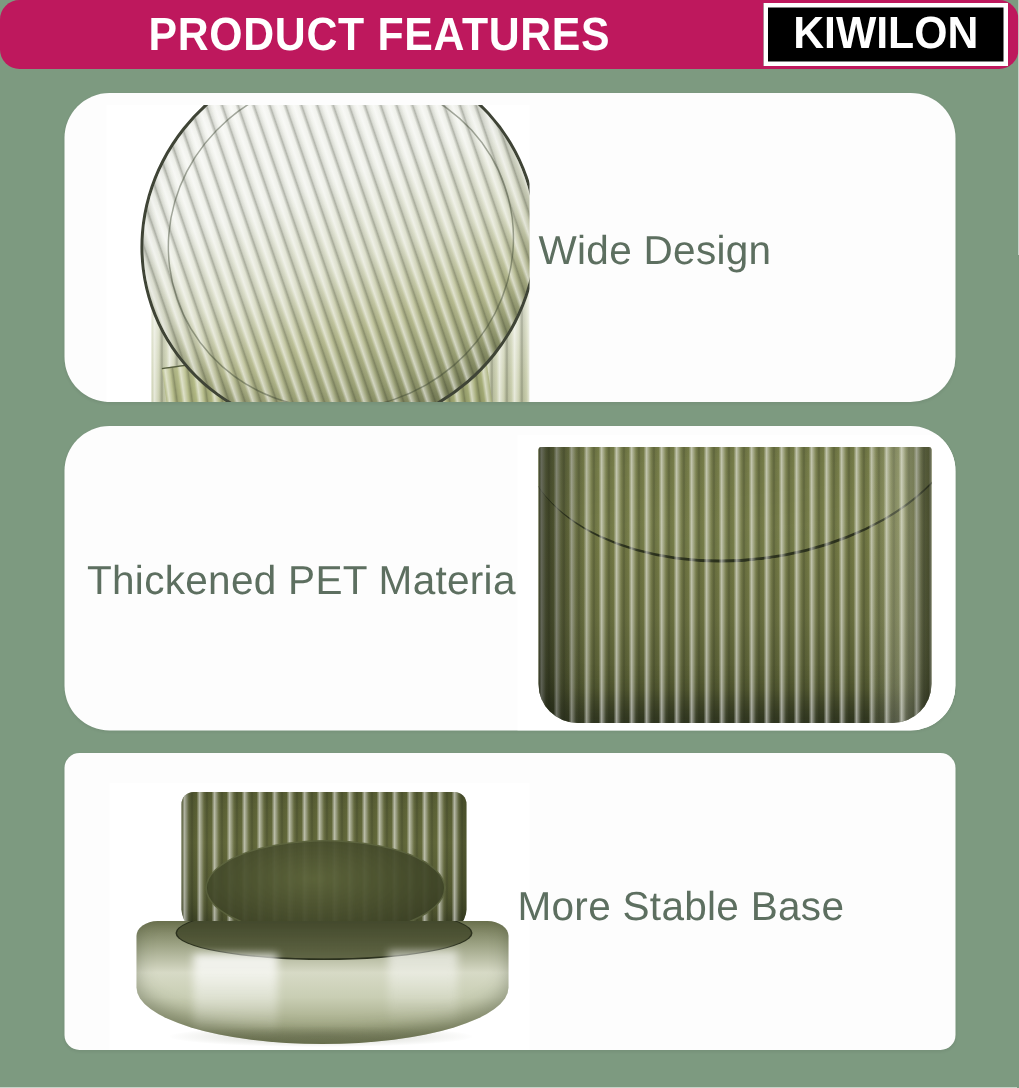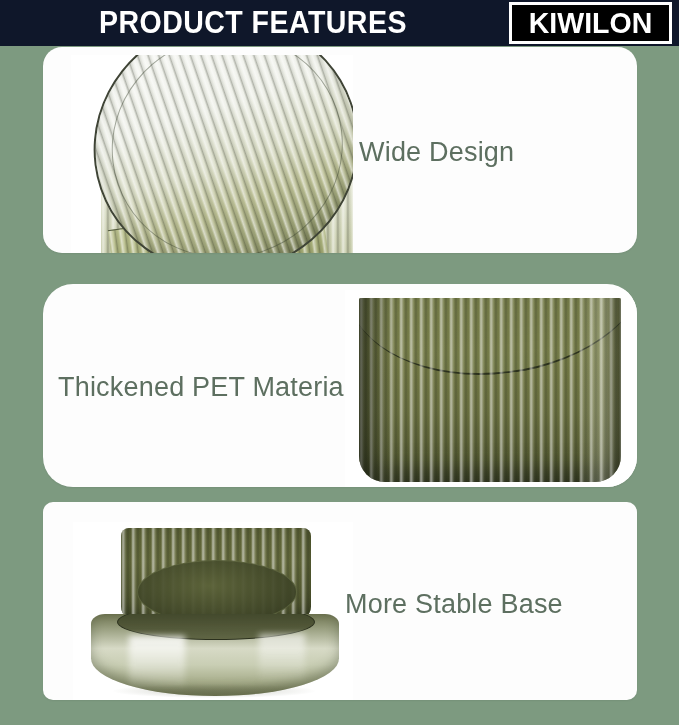--- a/index.html
+++ b/index.html
@@ -18,22 +18,23 @@
     overflow: hidden;
     background: #7d9a80;
   }
 
   
   .header {
     position: absolute;
     left: 0; top: 0;
     width: 679px;
     height: 46px;
-    background: #0f172a;
+    background: #be185d;
     z-index: 5;
+    border-radius: 13px;
   }
   .header-title {
     position: absolute;
     left: 99px;
     top: 4px;
     font-family: "Liberation Sans", sans-serif;
     font-weight: bold;
     font-size: 31px;
     letter-spacing: 0.5px;
     color: #ffffff;
@@ -71,21 +72,21 @@
   
   .card {
     position: absolute;
     left: 43px;
     width: 594px;
     background: #fdfdfd;
     border-radius: 30px;
     overflow: hidden;
     box-shadow: 0 1px 2px rgba(0,0,0,0.06);
   }
-  #card-1 { top: 47px;  height: 206px; border-radius: 19px; }
+  #card-1 { top: 62px;  height: 206px; }
   #card-2 { top: 284px; height: 203px; }
   #card-3 { top: 502px; height: 198px; border-radius: 10px; }
 
   .card-label {
     position: absolute;
     font-family: "Liberation Sans", sans-serif;
     font-size: 27px;
     font-weight: normal;
     color: #5d6f60;
     white-space: nowrap;

